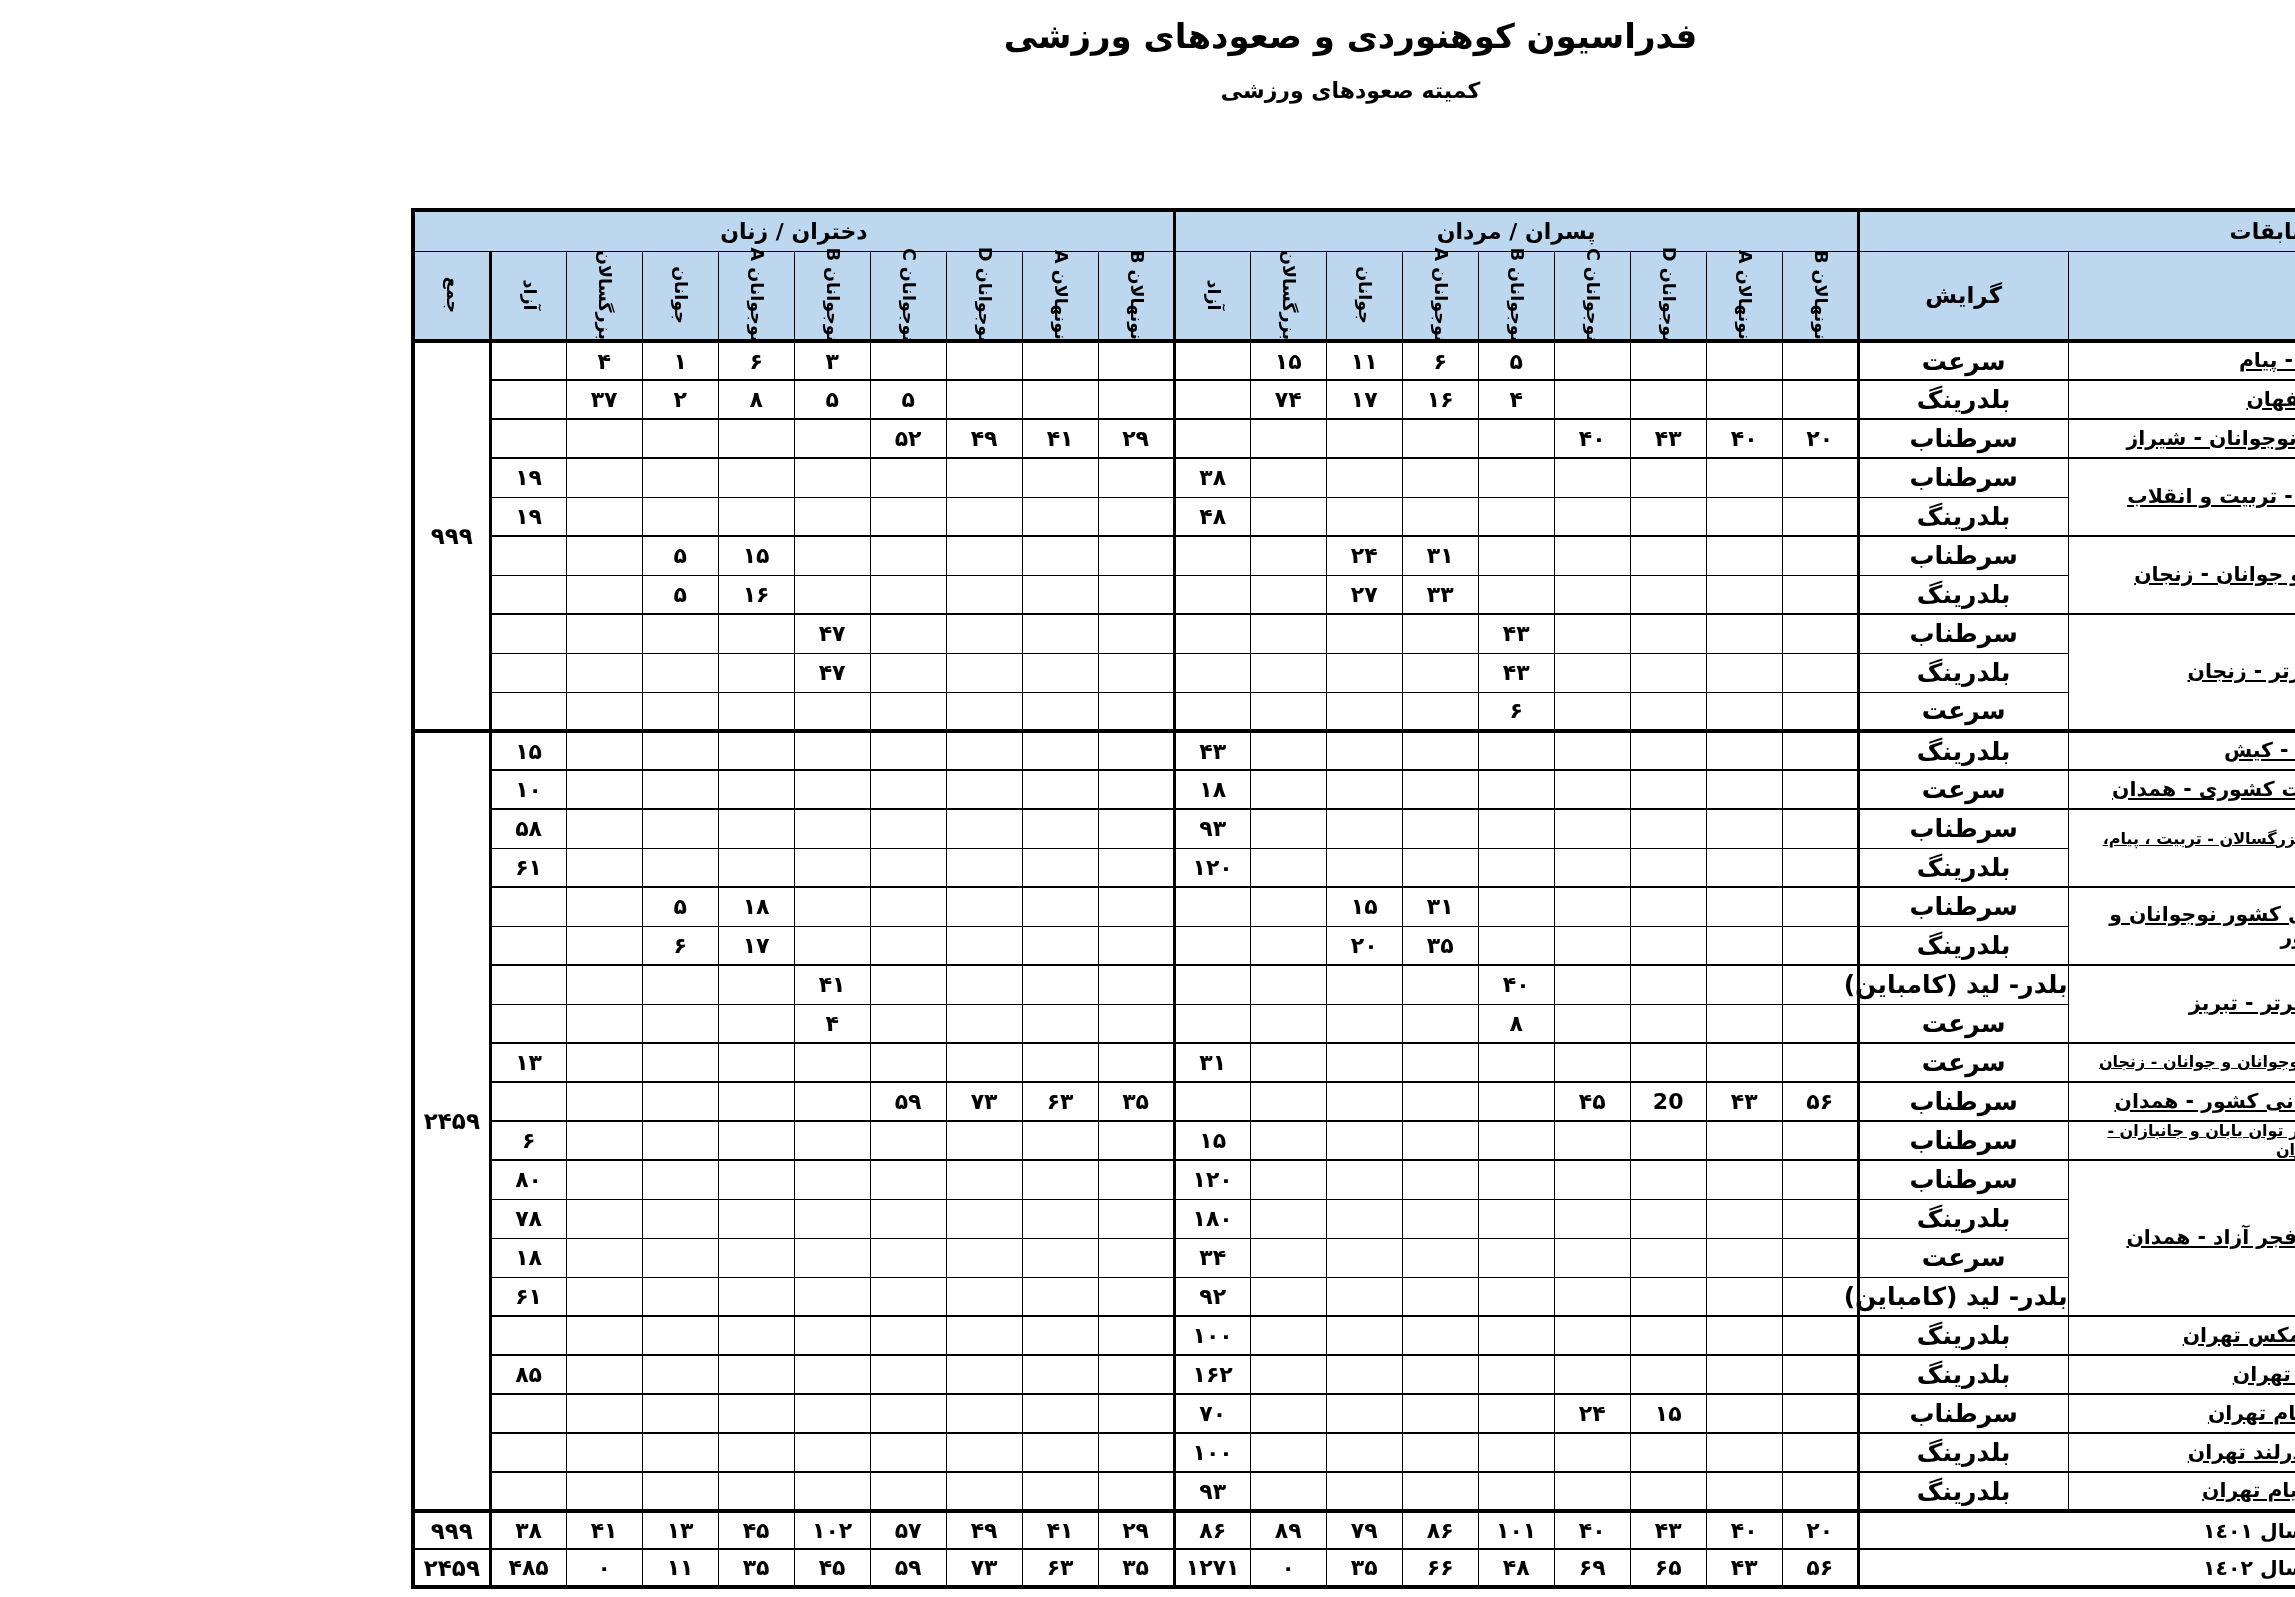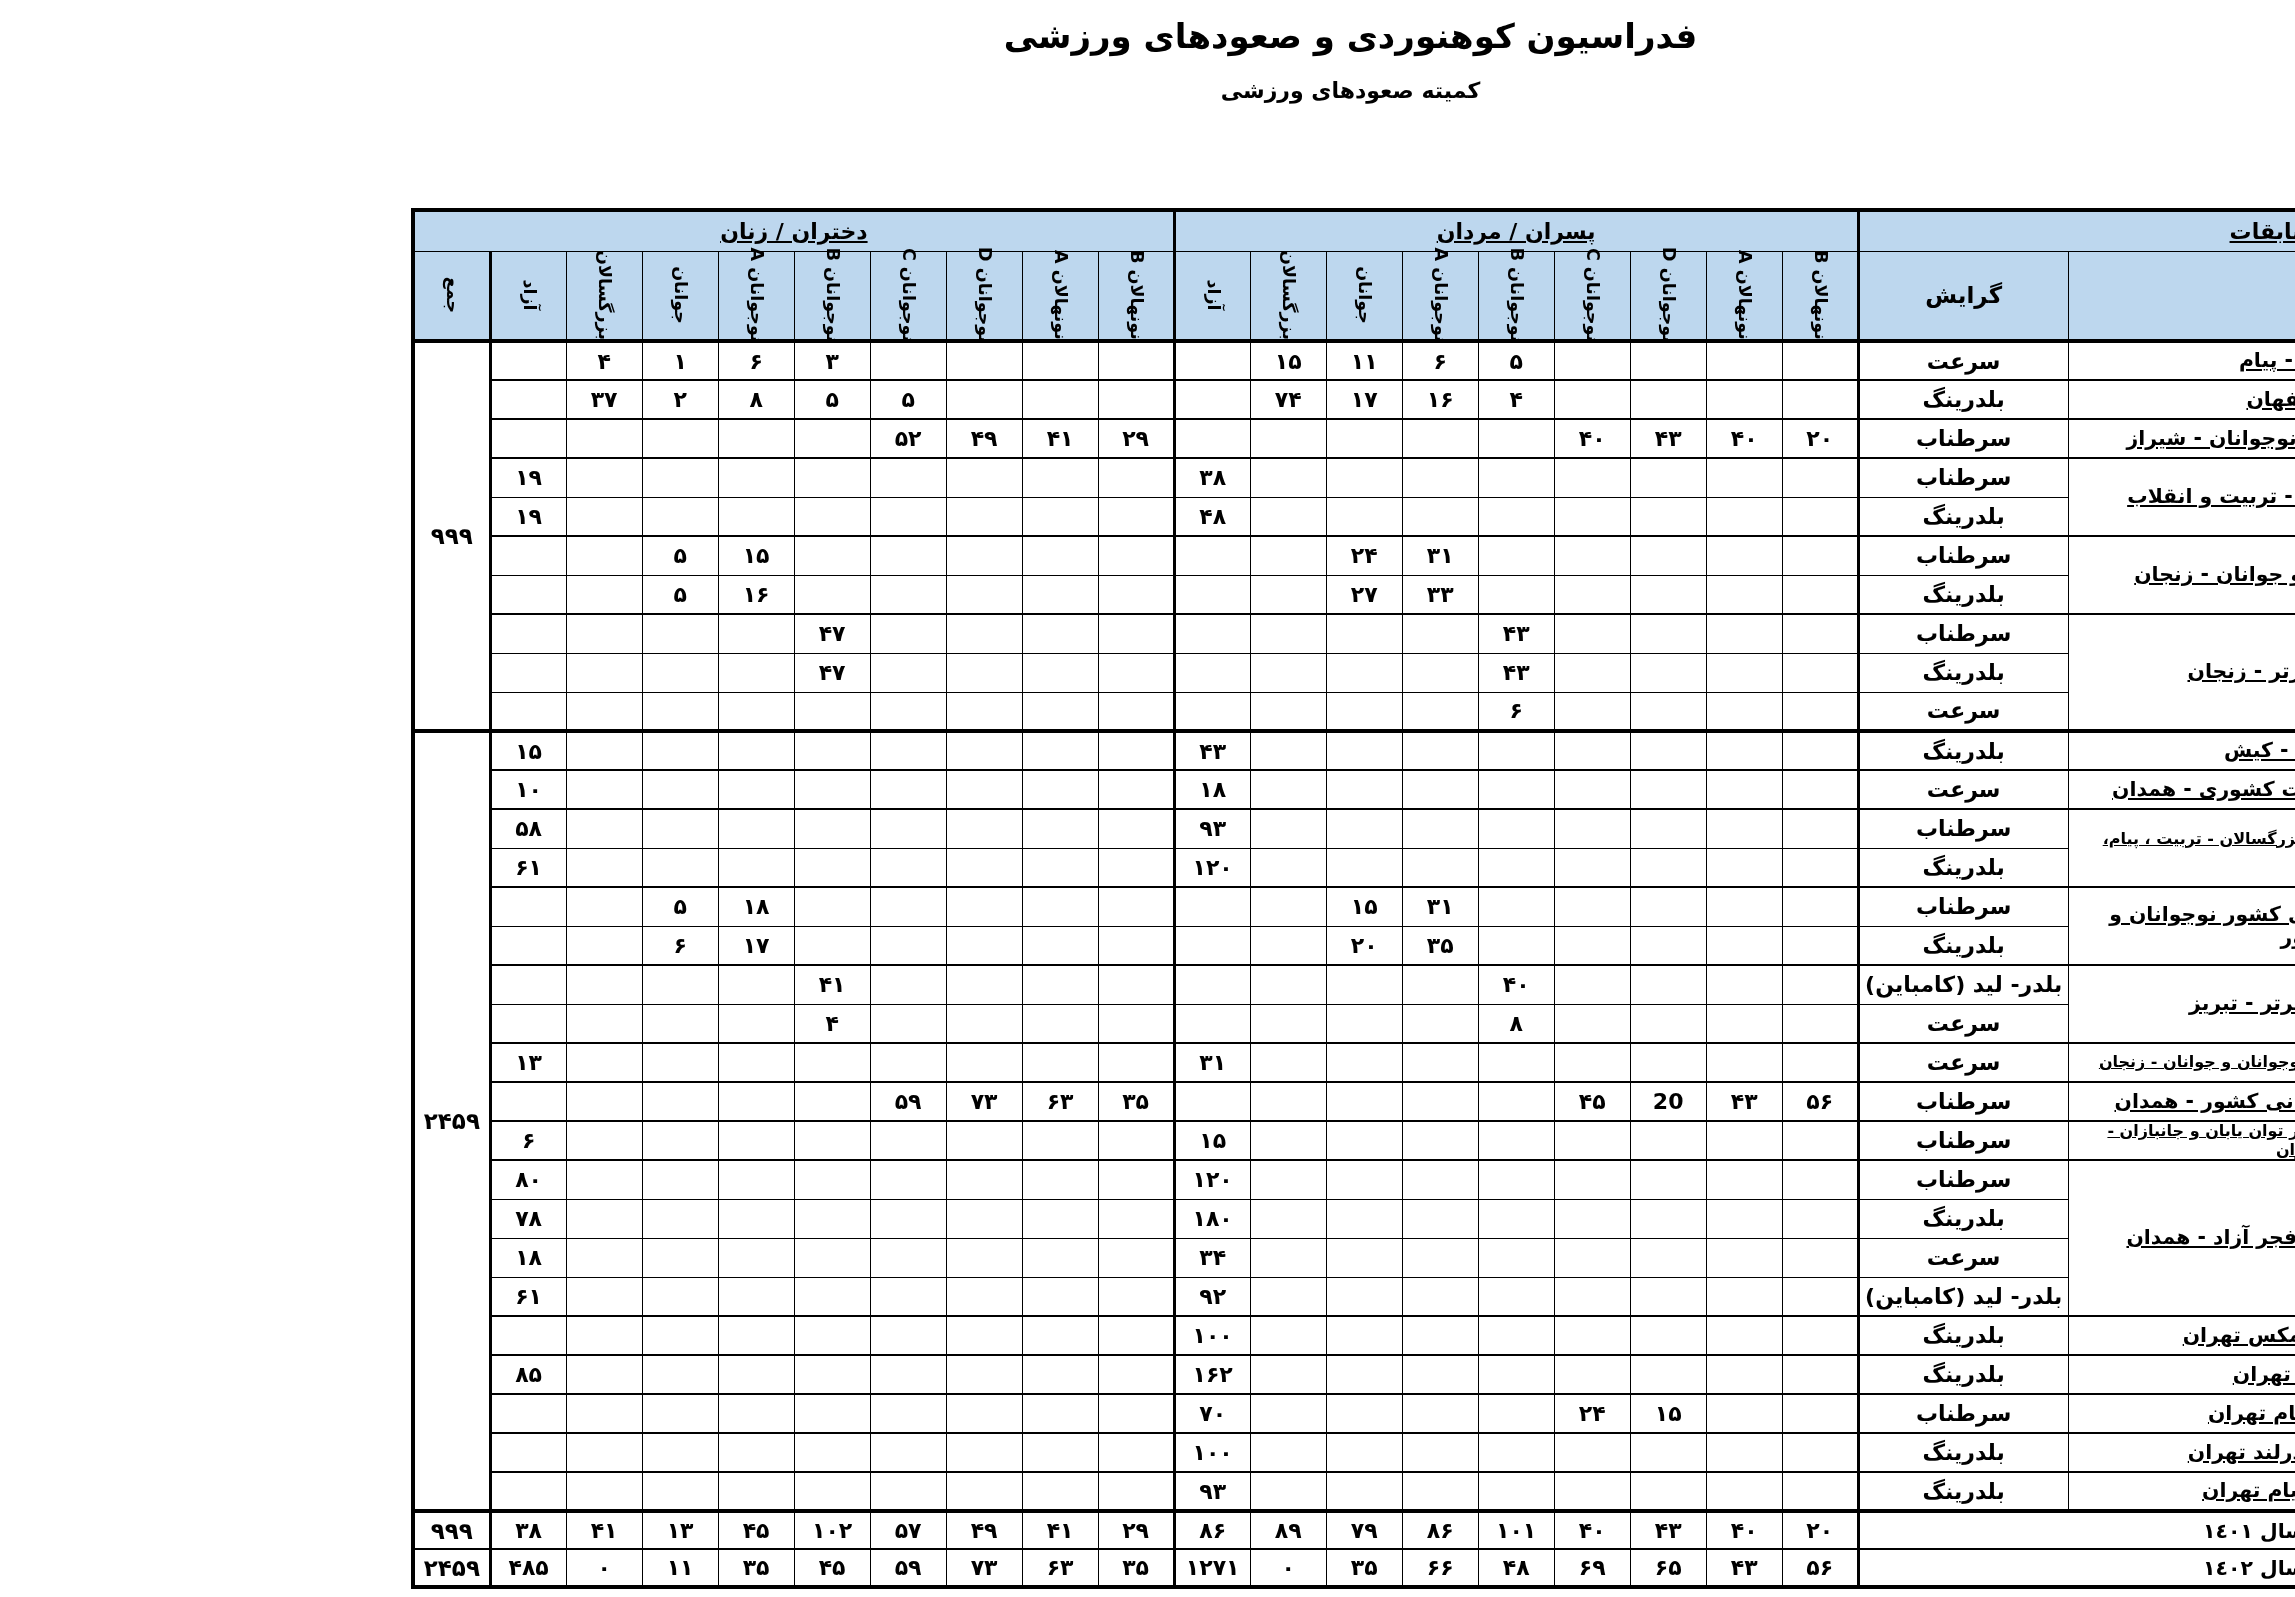--- a/index.html
+++ b/index.html
@@ -12,30 +12,30 @@
   .descline{font-size:25px;font-weight:bold;}
   .logo{position:absolute;top:2.9px;left:1988px;width:292px;height:194px;}
   
   .tblwrap{position:absolute;top:208px;left:5.1px;}
   table{border-collapse:collapse;table-layout:fixed;width:2285px;border:4.4px solid #000;direction:rtl;}
   th,td{border:1.5px solid #000;border-top-width:0.7px;border-bottom-width:0.7px;
         text-align:center;vertical-align:middle;padding:0;overflow:visible;}
   thead th{background:#BDD7EE;font-weight:bold;border-top-width:1.5px;border-bottom-width:1.5px;}
   thead tr.grp{height:41px;}
   thead tr.cols{height:90px;}
-  thead tr.grp th{font-size:22px;text-decoration:underline;}
+  thead tr.grp th{font-size:22px;}
   thead th.flat{font-size:23px;}
   th.rot{position:relative;}
   th.rot span{position:absolute;top:50%;left:50%;transform:translate(-50%,-50%) rotate(90deg);
               white-space:nowrap;font-size:17.5px;font-weight:bold;line-height:1;}
   tbody tr{height:39px;}
   tfoot tr{height:38px;}
   td{font-weight:bold;}
   td.num{font-size:22px;}
-  td.ger{font-size:22px;white-space:nowrap;}
+  td.ger{font-size:25px;white-space:nowrap;}
   td.desc{font-size:20.4px;padding:0 18px;line-height:1.15;text-decoration:underline;}
   td.desc.long{font-size:16px;}
   td.year{font-size:25px;}
   td.total{font-size:23px;}
   td.flabel{font-size:20.4px;}
   
   tr.comp-start>td{border-top-width:2.2px;}
   tr.year-start>td{border-top-width:4.4px;}
   tfoot tr.f1>td{border-top-width:4.4px;}
   tfoot tr.f2>td{border-top-width:2.9px;}

